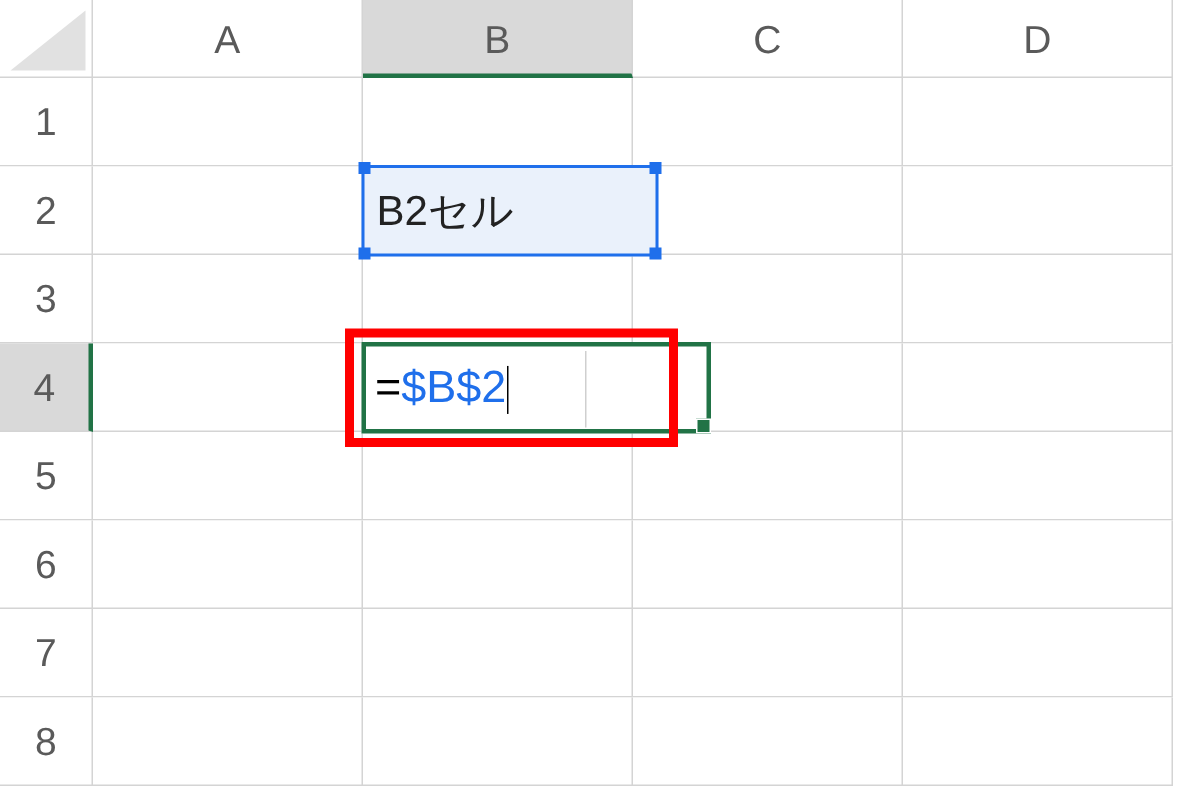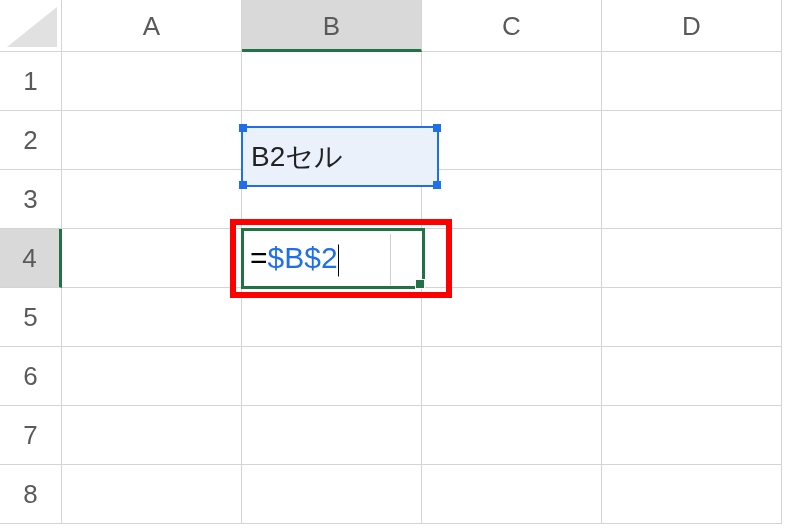--- a/index.html
+++ b/index.html
@@ -106,21 +106,20 @@
     background: #ffffff;
   }
 
   
   .ref-box {
     position: absolute;
     box-sizing: border-box;
     border: 2px solid var(--ref-blue);
     background: var(--ref-blue-fill);
     pointer-events: none;
-    margin-top: 16px;
   }
   .ref-label {
     position: absolute;
     left: 8px;
     top: 50%;
     transform: translateY(-50%);
     font-size: 28px;
     color: #222;
     white-space: nowrap;
   }
@@ -240,21 +239,21 @@
     </div>
 
   <div class="ref-box" id="refbox" style="left: 241px; top: 110px; width: 198px; height: 61px;">
     <span class="ref-label">B2セル</span>
     <div class="ref-handle" style="left:-4px;top:-4px"></div>
     <div class="ref-handle" style="right:-4px;top:-4px"></div>
     <div class="ref-handle" style="left:-4px;bottom:-4px"></div>
     <div class="ref-handle" style="right:-4px;bottom:-4px"></div>
   </div>
 
-  <div class="active-cell" id="activecell" style="left: 241px; top: 228px; width: 184px; height: 61px;">
+  <div class="active-cell" id="activecell" style="left: 241px; top: 228px; width: 233px; height: 61px;">
     <div class="inner-divider" id="innerdiv" style="left: 146px; top: 3px; height: 51px;"></div>
     <span class="formula">
       <span>=</span><span class="ref">$B$2</span><span class="caret"></span>
     </span>
     <div class="fill-handle"></div>
   </div>
 
   <div class="annot-rect" id="annot" style="left: 230px; top: 219px; width: 222px; height: 79px;"></div>
 
 </div>

